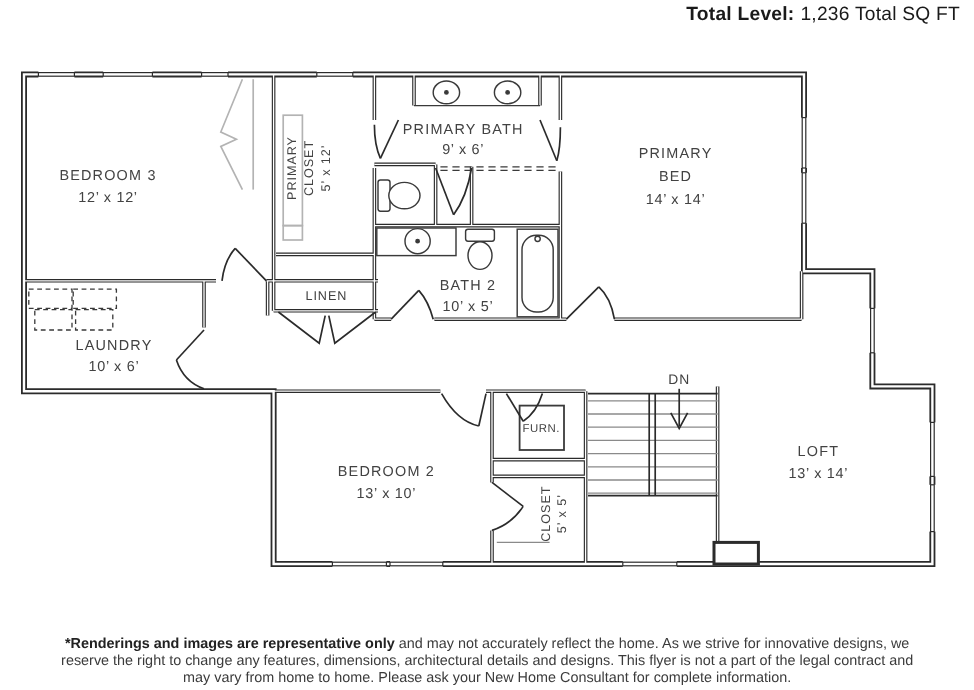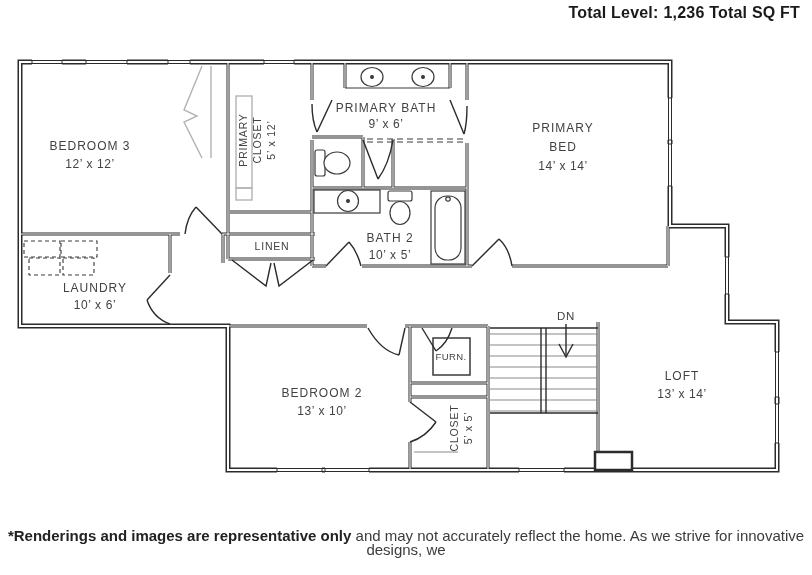--- a/index.html
+++ b/index.html
@@ -1,26 +1,26 @@
 <!DOCTYPE html>
 <html><head>
 <meta charset="utf-8">
 <style>
   html,body{margin:0;padding:0;background:#ffffff;}
   body{width:812px;height:575px;position:relative;font-family:"Liberation Sans",sans-serif;overflow:hidden;}
   .title{position:absolute;top:4px;right:12px;font-size:16px;color:#1a1a1a;letter-spacing:.2px;white-space:nowrap;}
   .title .b{font-weight:bold;}
-  .title .r{font-weight:bold;margin-left:5px;margin-top:20px;}
+  .title .r{font-weight:normal;margin-left:5px;margin-top:20px;}
   .plan{position:absolute;top:0;left:0;}
   svg text{font-family:"Liberation Sans",sans-serif;fill:#424242;}
   .room-label{font-size:12px;letter-spacing:1px;}
   .room-dims{font-size:12px;letter-spacing:.6px;}
   .small-label{font-size:10.5px;letter-spacing:.8px;}
   .tiny-label{font-size:9.5px;letter-spacing:.4px;}
-  .footer{position:absolute;top:529px;left:0;width:812px;text-align:center;font-size:15px;line-height:14px;color:#3b3b3b;}
+  .footer{position:absolute;top:529px;left:0;width:812px;text-align:center;font-size:12px;line-height:14px;color:#3b3b3b;}
   .footer .b{font-weight:bold;color:#222;}
 </style>
 </head>
 <body>
 
 <div class="title">
   <span class="b">Total Level:</span><span class="r">1,236 Total SQ FT</span>
 </div>
 
 <svg class="plan" width="812" height="520" viewBox="0 0 812 520" xmlns="http://www.w3.org/2000/svg">
@@ -268,13 +268,15 @@
 
     <text class="small-label" x="566" y="320" style="font-size:11.5px">DN</text>
 
     <text class="room-label" x="682" y="380">LOFT</text>
     <text class="room-dims" x="682" y="398">13’ x 14’</text>
   </g>
 </svg>
 
 <div class="footer">
   <div><span class="b">*Renderings and images are representative only</span><span> and may not accurately reflect the home. As we strive for innovative designs, we</span></div>
+  <div>reserve the right to change any features, dimensions, architectural details and designs. This flyer is not a part of the legal contract and</div>
+  <div>may vary from home to home. Please ask your New Home Consultant for complete information.</div>
 </div>
 
 </body></html>

